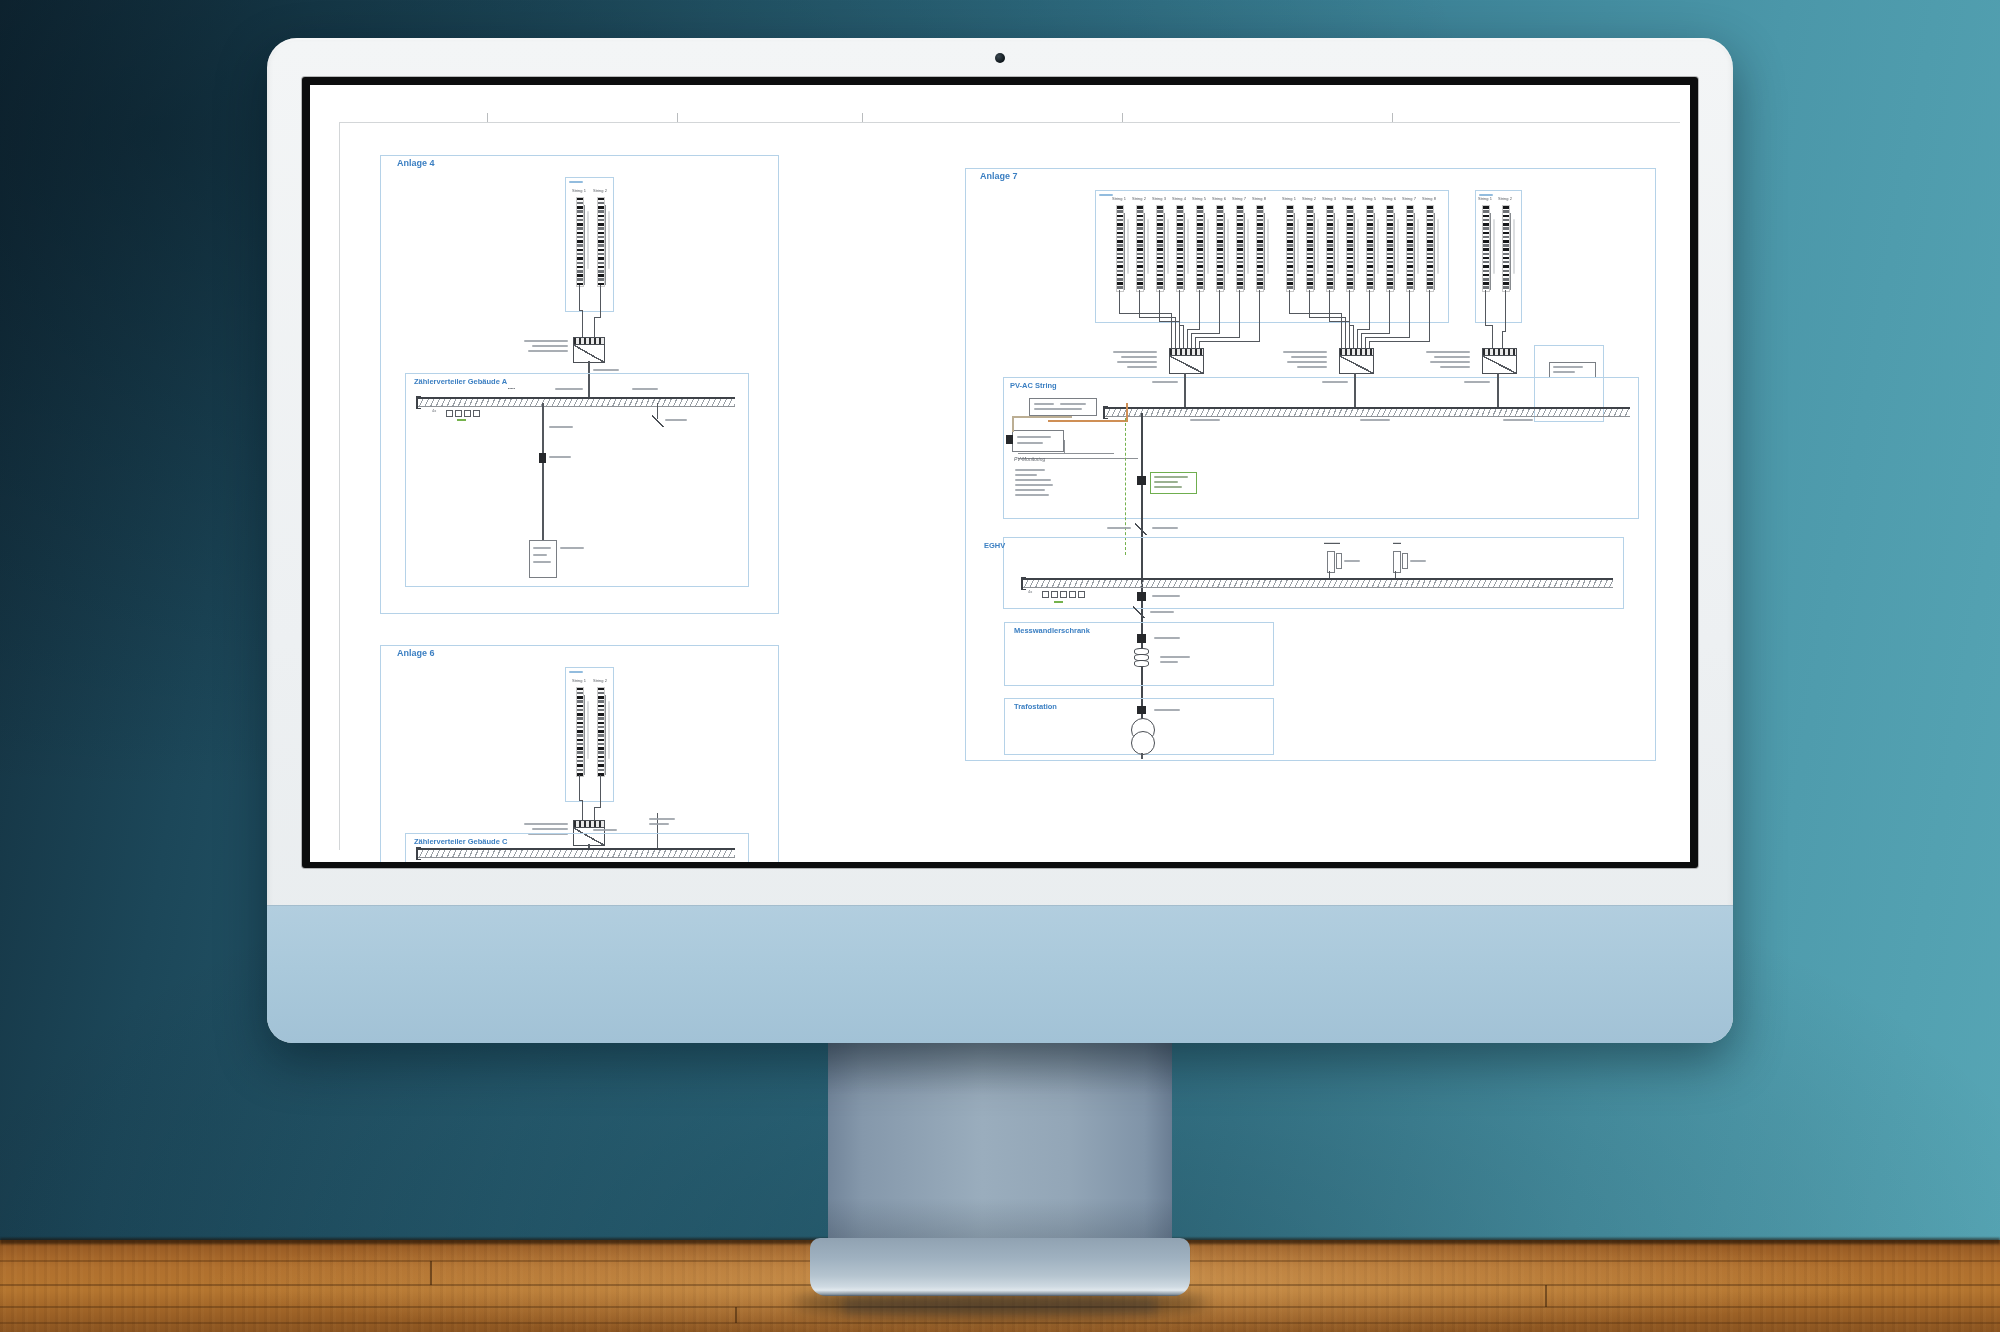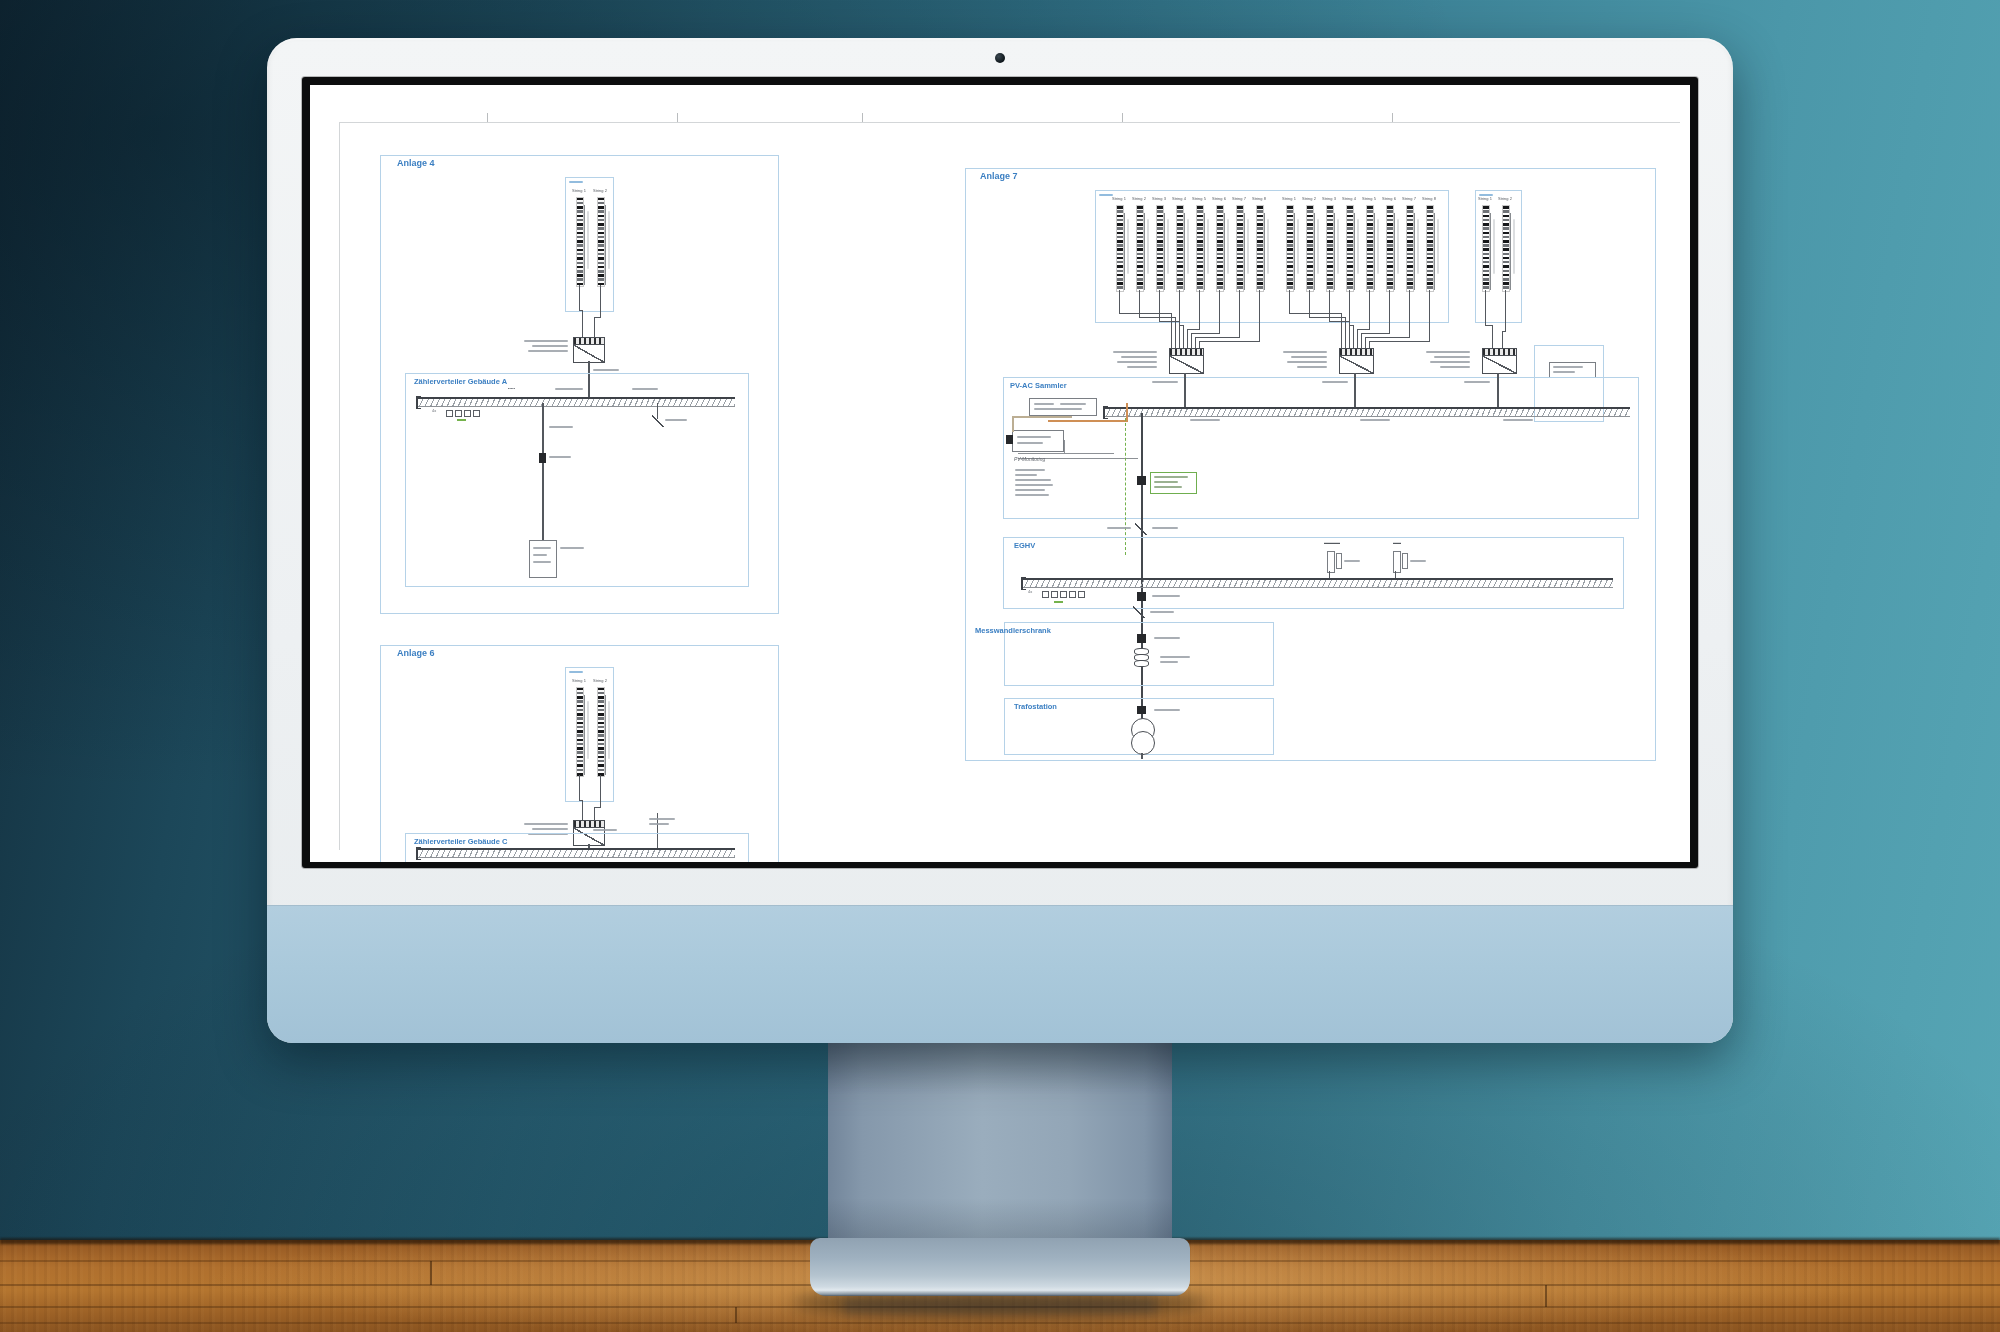--- a/index.html
+++ b/index.html
@@ -202,21 +202,21 @@
           <div class="inv-body" style="left:1170px;top:270px;width:33px"></div>
           <div id="inv-labels"></div>
 
           <div class="bluebox" style="left:1222px;top:260px;width:68px;height:75px"></div>
           <div class="devbox" style="left:1237px;top:277px;width:45px;height:14px">
             <div class="mb" style="left:3px;top:3px;width:30px"></div>
             <div class="mb" style="left:3px;top:8px;width:22px"></div>
           </div>
 
           <div class="bluebox" style="left:691px;top:292px;width:634px;height:140px"></div>
-          <div class="blab t7" style="left:698px;top:296px">PV-AC Sammler</div>
+          <div class="blab t7" style="left:698px;top:296px">PV-AC String</div>
           <div class="buscap" style="left:791px;top:321px"></div>
           <div class="busbar" style="left:793px;top:322px;width:525px"></div>
 
           <div class="wline" style="left:872px;top:288px;width:2px;height:34px"></div>
           <div class="wline" style="left:1042px;top:288px;width:2px;height:34px"></div>
           <div class="wline" style="left:1185px;top:288px;width:2px;height:34px"></div>
           <div class="mb" style="left:840px;top:296px;width:26px"></div>
           <div class="mb" style="left:1010px;top:296px;width:26px"></div>
           <div class="mb" style="left:1152px;top:296px;width:26px"></div>
           <div class="mb" style="left:878px;top:334px;width:30px"></div>
@@ -254,21 +254,21 @@
           <div class="greenbox" style="left:838px;top:387px;width:45px;height:20px">
             <div class="mb" style="left:3px;top:3px;width:34px;background:#8aa37e"></div>
             <div class="mb" style="left:3px;top:8px;width:24px;background:#8aa37e"></div>
             <div class="mb" style="left:3px;top:13px;width:28px;background:#8aa37e"></div>
           </div>
           <div class="swd" style="left:823px;top:438px"></div>
           <div class="mb" style="left:795px;top:442px;width:24px"></div>
           <div class="mb" style="left:840px;top:442px;width:26px"></div>
 
           <div class="bluebox" style="left:691px;top:452px;width:619px;height:70px"></div>
-          <div class="blab t7" style="left:702px;top:456px">EGHV</div>
+          <div class="blab t7" style="left:672px;top:456px">EGHV</div>
           <div class="buscap" style="left:709px;top:492px"></div>
           <div class="busbar" style="left:711px;top:493px;width:590px"></div>
           <div class="fusestrip" style="left:730px;top:506px">
               <i></i>
               <i></i>
               <i></i>
               <i></i>
               <i></i>
             </div>
           <div class="micro" style="left:716px;top:504px">4x</div>
@@ -283,21 +283,21 @@
           <div class="devbox" style="left:1015px;top:466px;width:6px;height:20px"></div>
           <div class="devbox" style="left:1024px;top:468px;width:4px;height:14px"></div>
           <div class="wline" style="left:1017px;top:486px;width:1px;height:7px"></div>
           <div class="mb" style="left:1032px;top:475px;width:16px"></div>
           <div class="devbox" style="left:1081px;top:466px;width:6px;height:20px"></div>
           <div class="devbox" style="left:1090px;top:468px;width:4px;height:14px"></div>
           <div class="wline" style="left:1083px;top:486px;width:1px;height:7px"></div>
           <div class="mb" style="left:1098px;top:475px;width:16px"></div>
 
           <div class="bluebox" style="left:692px;top:537px;width:268px;height:62px"></div>
-          <div class="blab t7" style="left:663px;top:541px">Messwandlerschrank</div>
+          <div class="blab t7" style="left:702px;top:541px">Messwandlerschrank</div>
           <div class="blk" style="left:825px;top:549px;width:9px;height:9px"></div>
           <div class="mb" style="left:842px;top:552px;width:26px"></div>
           <div class="ct" style="left:822px;top:563px"></div>
           <div class="ct" style="left:822px;top:569px"></div>
           <div class="ct" style="left:822px;top:575px"></div>
           <div class="mb" style="left:848px;top:571px;width:30px"></div>
           <div class="mb" style="left:848px;top:576px;width:18px"></div>
 
           <div class="bluebox" style="left:692px;top:613px;width:268px;height:55px"></div>
           <div class="blab t7" style="left:702px;top:617px">Trafostation</div>

